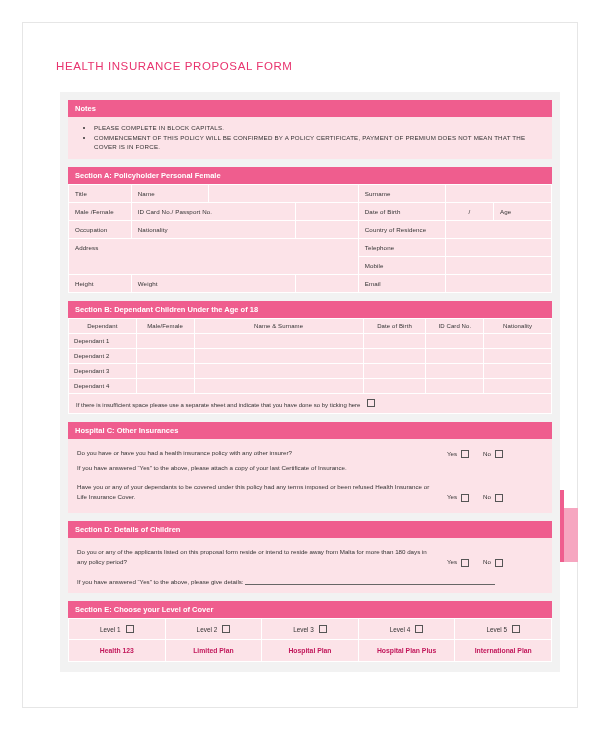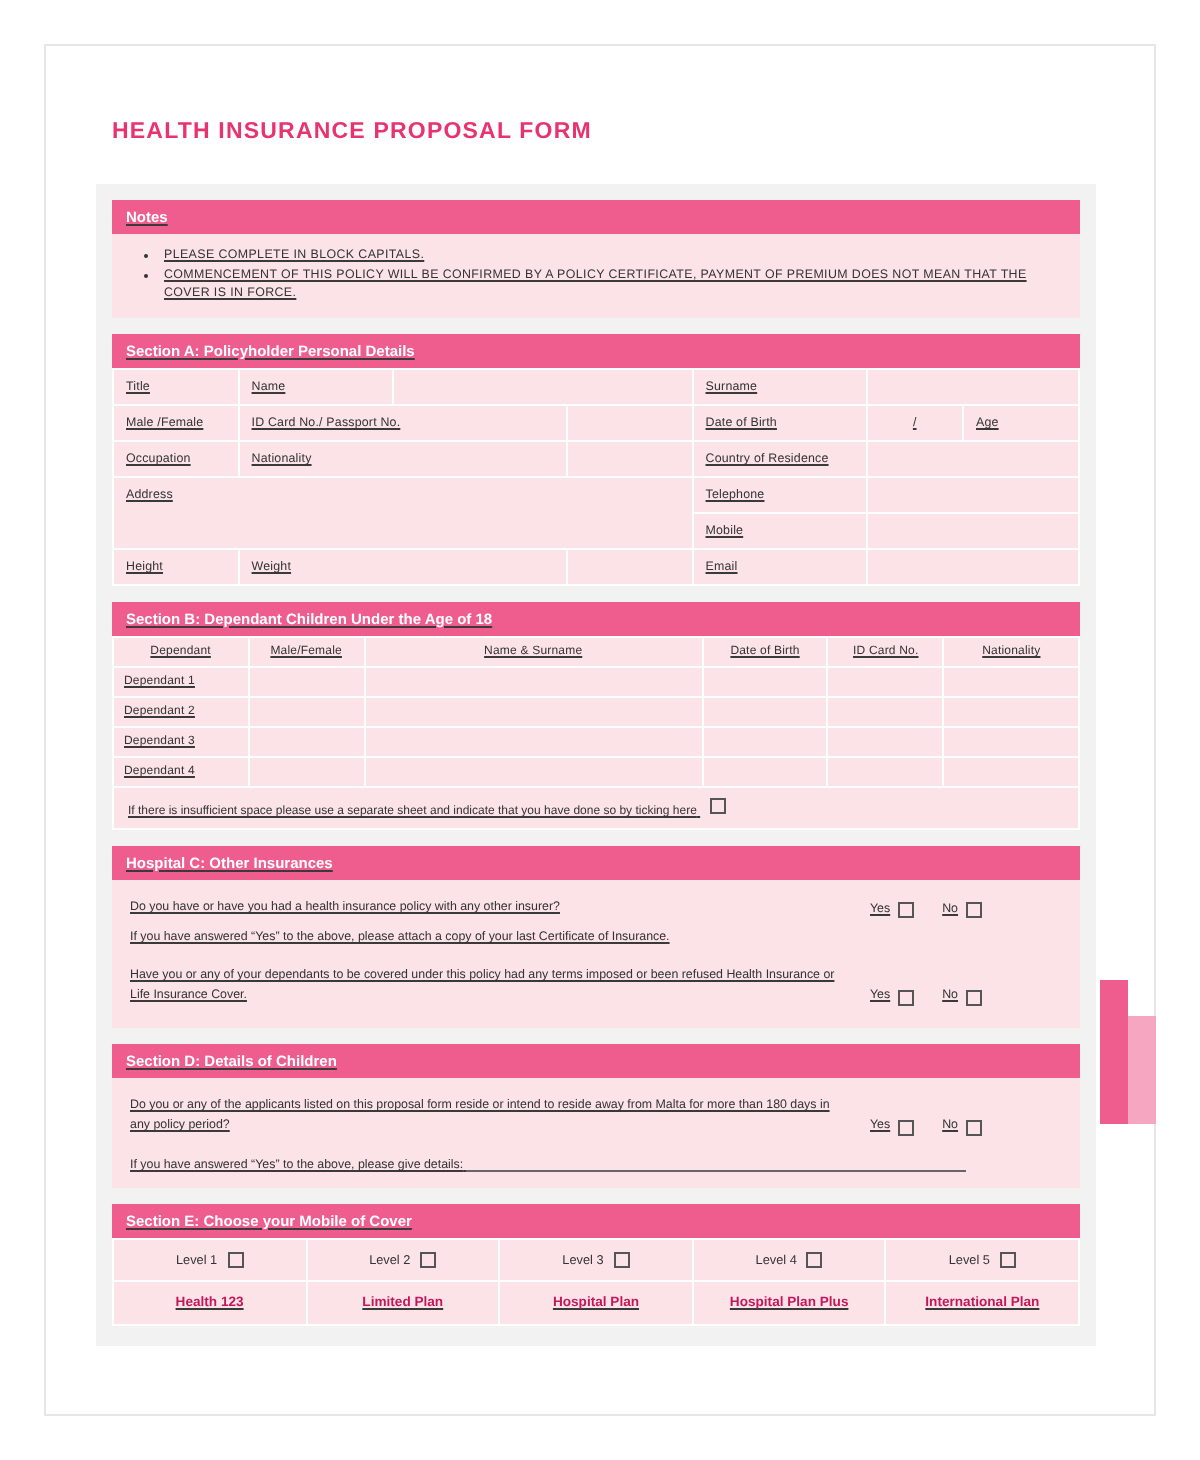--- a/index.html
+++ b/index.html
@@ -29,33 +29,32 @@
     height: 686px;
     border: 1px solid #e6e6e6;
     box-sizing: border-box;
     pointer-events: none;
   }
   .doc-title {
     position: absolute;
     left: 56px;
     top: 60px;
     font-size: 11.5px;
-    font-weight: bold;
+    font-weight: normal;
     color: #e8336e;
     letter-spacing: 0.6px;
   }
   .sheet {
     position: absolute;
-    left: 48px;
+    left: 60px;
     top: 92px;
     width: 500px;
     background: #f2f2f2;
     padding: 8px 8px 10px 8px;
     box-sizing: border-box;
-    text-decoration: underline;
   }
   .band {
     background: #ef5d8e;
     color: #ffffff;
     font-size: 7.5px;
     font-weight: bold;
     padding: 4px 7px;
     box-sizing: border-box;
   }
   .notes-body {
@@ -226,21 +225,21 @@
     <div class="band">Notes</div>
     <div class="notes-body">
       <ul>
         <li>PLEASE COMPLETE IN BLOCK CAPITALS.</li>
         <li>COMMENCEMENT OF THIS POLICY WILL BE CONFIRMED BY A POLICY CERTIFICATE, PAYMENT OF PREMIUM DOES NOT MEAN THAT THE COVER IS IN FORCE.</li>
       </ul>
     </div>
 
     <div class="gap"></div>
 
-    <div class="band">Section A: Policyholder Personal Details</div>
+    <div class="band">Section A: Policyholder Personal Female</div>
     <table class="grid">
       <colgroup>
         <col style="width:13%">
           <col style="width:16%">
           <col style="width:18%">
         <col style="width:13%">
           <col style="width:9%">
           <col style="width:9%">
         <col style="width:10%">
           <col style="width:12%">
@@ -400,21 +399,21 @@
         </div>
       </div>
       <div class="qline" style="padding-top:7px">
         <span>If you have answered “Yes” to the above, please give details:</span>
         <span class="underline"></span>
       </div>
     </div>
 
     <div class="gap"></div>
 
-    <div class="band">Section E: Choose your Mobile of Cover</div>
+    <div class="band">Section E: Choose your Level of Cover</div>
     <table class="levels">
       <tbody>
           <tr>
         <td>
           <span class="lvl-inner">
             <span>Level 1</span>
             <span class="box"></span>
           </span>
         </td>
         <td>

